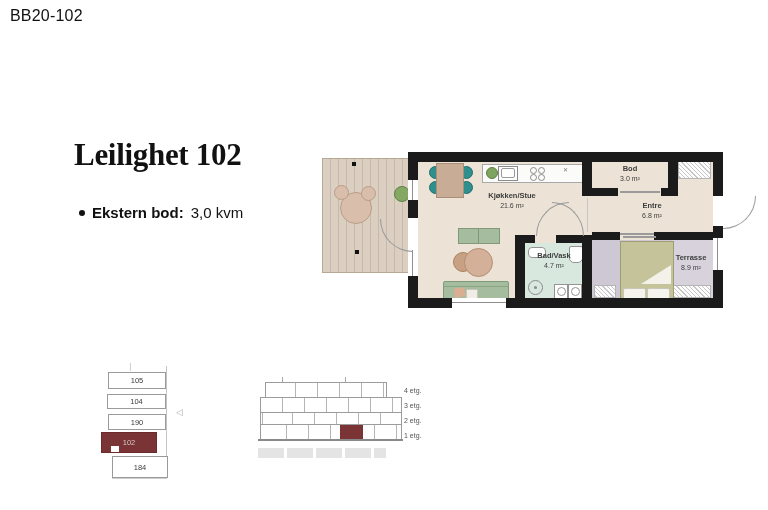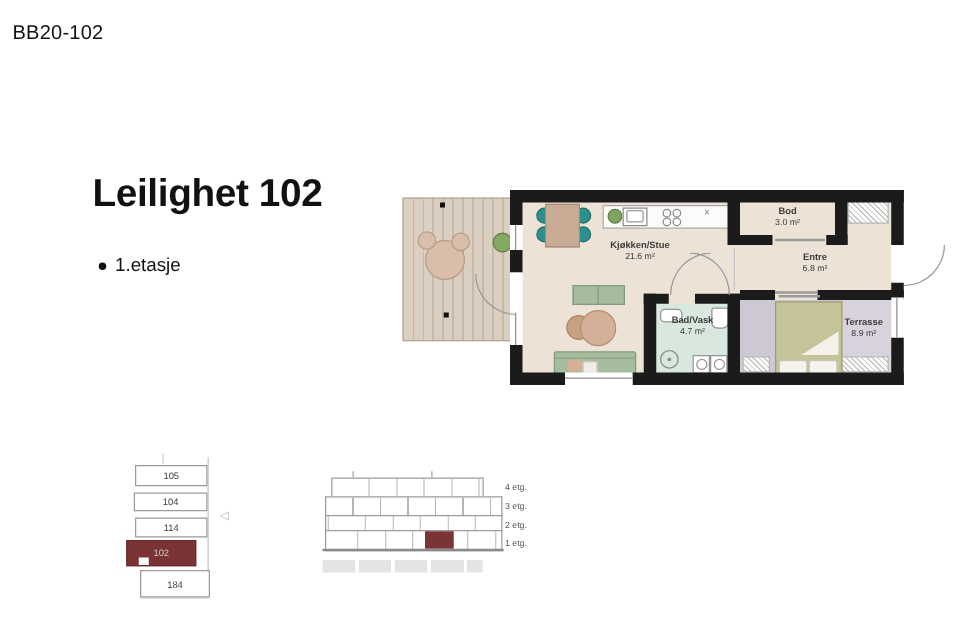--- a/index.html
+++ b/index.html
@@ -17,22 +17,22 @@
   .arc.tr{border-right-width:1px;border-top-width:1px;border-top-right-radius:100% 100%}
   .arc.bl{border-left-width:1px;border-bottom-width:1px;border-bottom-left-radius:100% 100%}
   .arc.br{border-right-width:1px;border-bottom-width:1px;border-bottom-right-radius:100% 100%}
   .hatch{position:absolute;background:repeating-linear-gradient(45deg,#fdfdfd 0 2px,#c7c7c7 2px 3px);outline:1px solid #b5b5b5;outline-offset:-1px}
   .circle{border-radius:50%}
   
   .rlbl{position:absolute;width:80px;text-align:center;color:#3d3d3d}
   .rlbl .n{display:block;font-size:7.5px;font-weight:700;line-height:10px}
   .rlbl .a{display:block;font-size:7px;line-height:9px}
   
-  .code{position:absolute;left:10px;top:18px;font-size:16px;letter-spacing:.2px}
-  .title{position:absolute;left:74px;top:137px;font-family:Liberation Sans, sans-serif;
+  .code{position:absolute;left:10px;top:7px;font-size:16px;letter-spacing:.2px}
+  .title{position:absolute;left:74px;top:137px;font-family:Liberation Serif, serif;
          font-weight:700;font-size:31px;letter-spacing:-.3px}
   .specs{position:absolute;left:79px;top:204px}
   .spec{display:flex;align-items:center;gap:7px;height:17px;margin-bottom:11px;font-size:15px}
   .spec .dot{width:6px;height:6px;border-radius:50%;background:#111;flex:0 0 auto}
   .spec .sl{font-weight:700;white-space:pre}
   .spec .sl:empty,.spec .sv:empty{display:none}
   .spec .sv{white-space:pre}
   
   .unitbox{position:absolute;background:#fff;border:1px solid #9a9a9a;display:flex;
            align-items:center;justify-content:center;font-size:7.5px;color:#3a3a3a}
@@ -48,22 +48,22 @@
 
 <div class="canvas">
 
   <div class="code">BB20-102</div>
 
   <div class="title">Leilighet 102</div>
 
   <div class="specs">
     <div class="spec">
       <span class="dot"></span>
-
-      <span class="sv">1.etasje</span>
+      <span class="sl">Ekstern bod:</span>
+      <span class="sv">3,0 kvm</span>
     </div>
   </div>
 
   <div class="abs" style="left:0;top:0;width:768px;height:510px">
 
     <div class="abs" style="left:322px;top:158px;width:90px;height:113px;background:#dbcfc2;
          background-image:repeating-linear-gradient(90deg,transparent 0 7px,rgba(150,128,105,.28) 7px 8px);
          border:1px solid #b7a795"></div>
     <div class="abs circle" style="left:340px;top:192px;width:30px;height:30px;background:#d9bfab;border:1px solid #b99d86"></div>
     <div class="abs circle" style="left:334px;top:185px;width:13px;height:13px;background:#d9bfab;border:1px solid #b99d86"></div>
@@ -198,21 +198,21 @@
     <div class="thin" style="left:166px;top:366px;width:1px;height:112px;background:#c4c4c4"></div>
     <div class="thin" style="left:130px;top:363px;width:1px;height:8px;background:#cfcfcf"></div>
     <div class="thin" style="left:112px;top:478px;width:55px;height:1px;background:#cfcfcf"></div>
     <div class="unitbox" style="left:108px;top:372px;width:56px;height:15px">
         <span>105</span>
       </div>
     <div class="unitbox" style="left:107px;top:394px;width:57px;height:13px">
         <span>104</span>
       </div>
     <div class="unitbox" style="left:108px;top:414px;width:56px;height:14px">
-        <span>114</span>
+        <span>190</span>
       </div>
     <div class="unitbox hl" style="left:101px;top:432px;width:54px;height:19px">
         <span>102</span>
       </div>
     <div class="abs" style="left:111px;top:446px;width:8px;height:6px;background:#fff"></div>
     <div class="unitbox" style="left:112px;top:456px;width:54px;height:20px">
         <span>184</span>
       </div>
     <div class="abs" style="left:176px;top:407px;font-size:9px;color:#b0b0b0">◁</div>
   </div>

